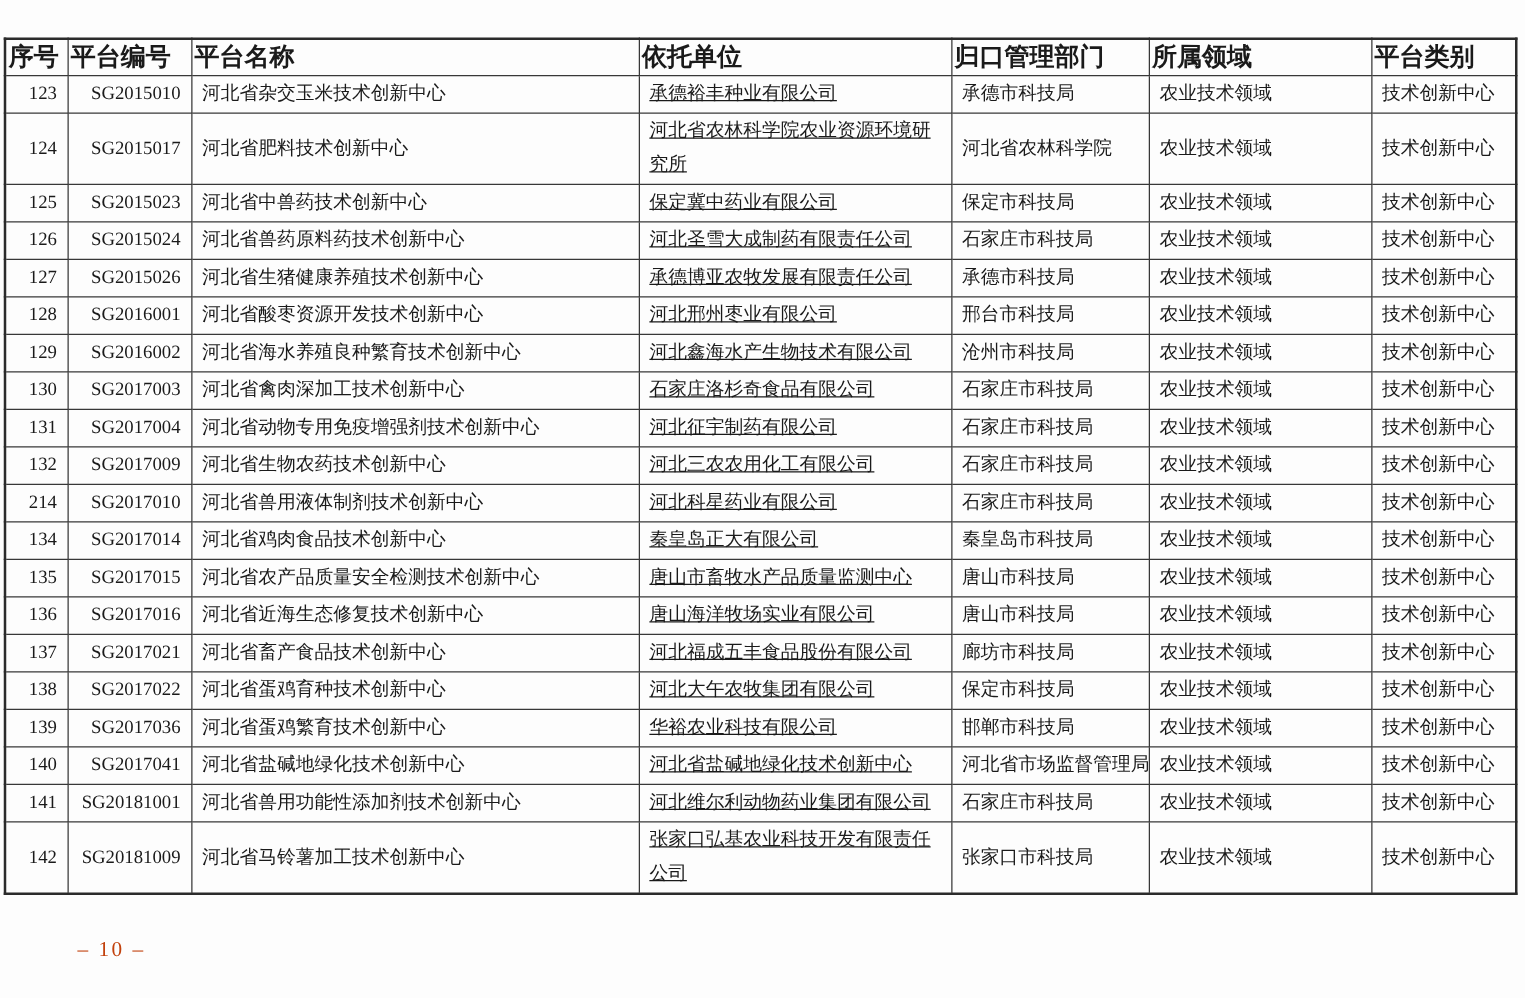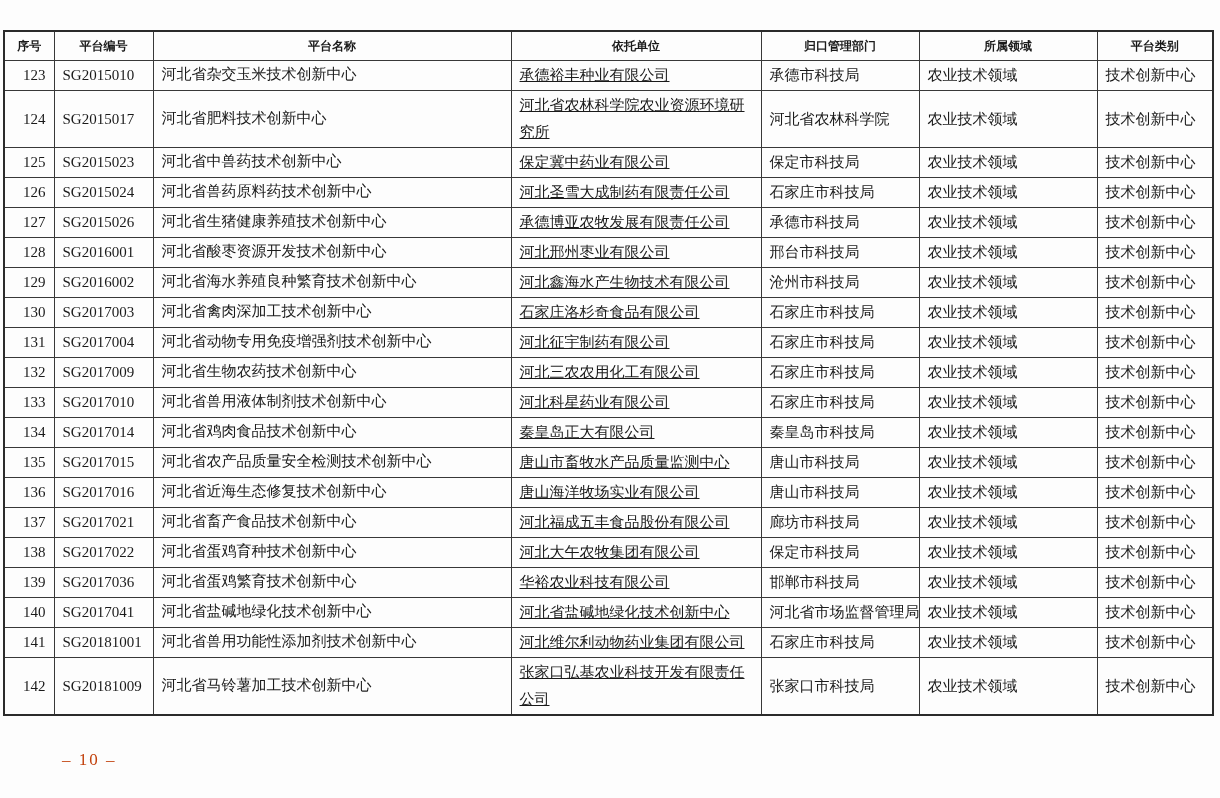--- a/index.html
+++ b/index.html
@@ -28,30 +28,30 @@
   table.platform-table th,
   table.platform-table td {
     border: 1px solid #383838;
     font-size: 15px;
     line-height: 27px;
     padding: 1px 8px;
     vertical-align: middle;
     overflow: hidden;
   }
   table.platform-table th {
-    font-size: 12px;
+    font-size: 20px;
     font-weight: bold;
-    text-align: center;
+    text-align: left;
     height: 28px;
     white-space: nowrap;
     padding: 0 2px;
   }
   table.platform-table td { height: 27px; }
   td.col-no    { text-align: right; white-space: nowrap; margin-top: 28px; }
-  td.col-code  { text-align: left; white-space: nowrap; padding: 1px 4px; }
+  td.col-code  { text-align: right; white-space: nowrap; padding: 1px 4px; }
   td.col-name  { text-align: left;  white-space: nowrap; font-family: Liberation Mono, monospace; }
   td.col-unit  { text-align: left;  white-space: normal; padding-right: 0; word-break: break-all; text-decoration: underline; }
   td.col-dept  { text-align: left;  white-space: nowrap; }
   td.col-field { text-align: left;  white-space: nowrap; margin-top: 15px; }
   td.col-cat   { text-align: left;  white-space: nowrap; }
   .page-footer {
     position: absolute;
     left: 62px;
     top: 750px;
     font-size: 17px;
@@ -170,21 +170,21 @@
         <tr>
       <td class="col-no">132</td>
       <td class="col-code">SG2017009</td>
       <td class="col-name">河北省生物农药技术创新中心</td>
       <td class="col-unit">河北三农农用化工有限公司</td>
       <td class="col-dept">石家庄市科技局</td>
       <td class="col-field">农业技术领域</td>
       <td class="col-cat">技术创新中心</td>
     </tr>
         <tr>
-      <td class="col-no">133</td>
+      <td class="col-no">214</td>
       <td class="col-code">SG2017010</td>
       <td class="col-name">河北省兽用液体制剂技术创新中心</td>
       <td class="col-unit">河北科星药业有限公司</td>
       <td class="col-dept">石家庄市科技局</td>
       <td class="col-field">农业技术领域</td>
       <td class="col-cat">技术创新中心</td>
     </tr>
         <tr>
       <td class="col-no">134</td>
       <td class="col-code">SG2017014</td>

